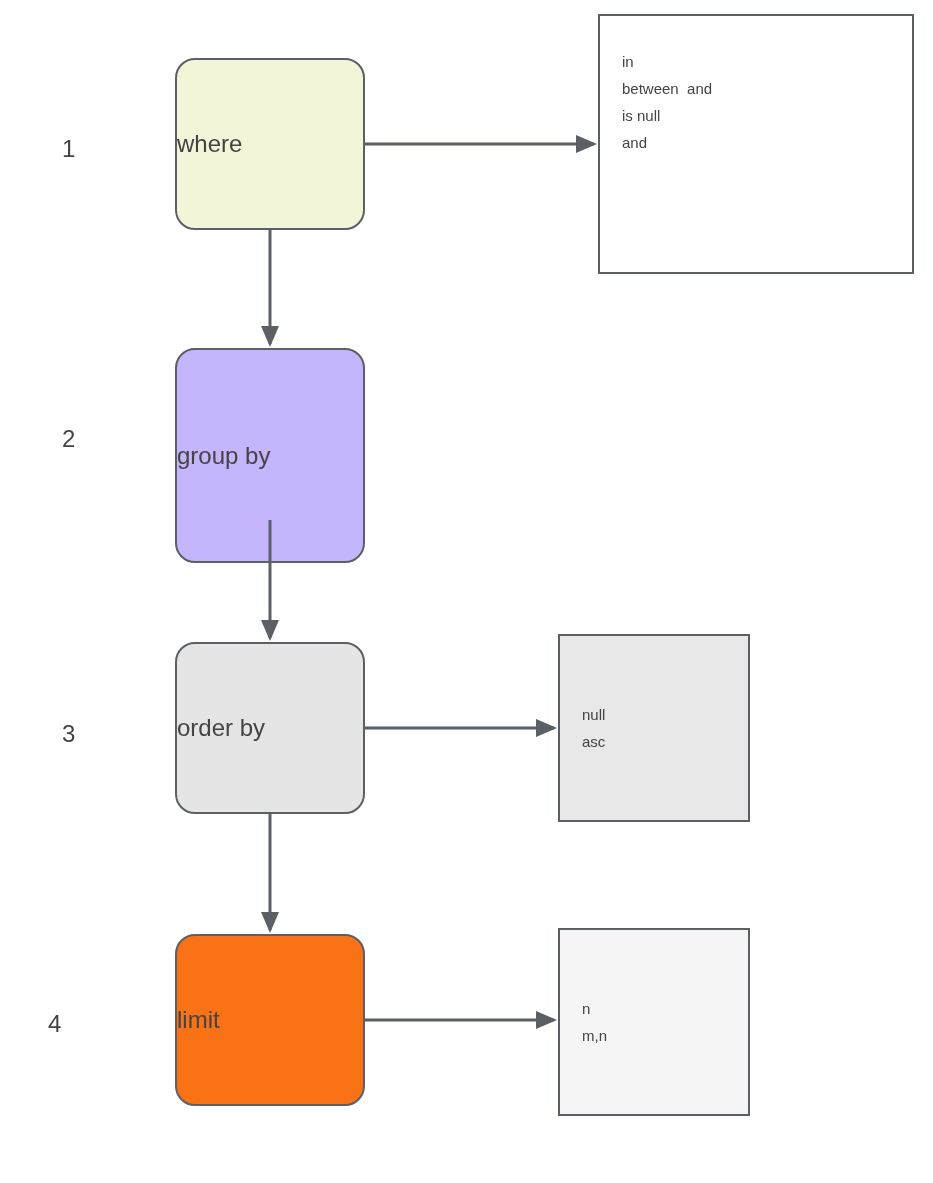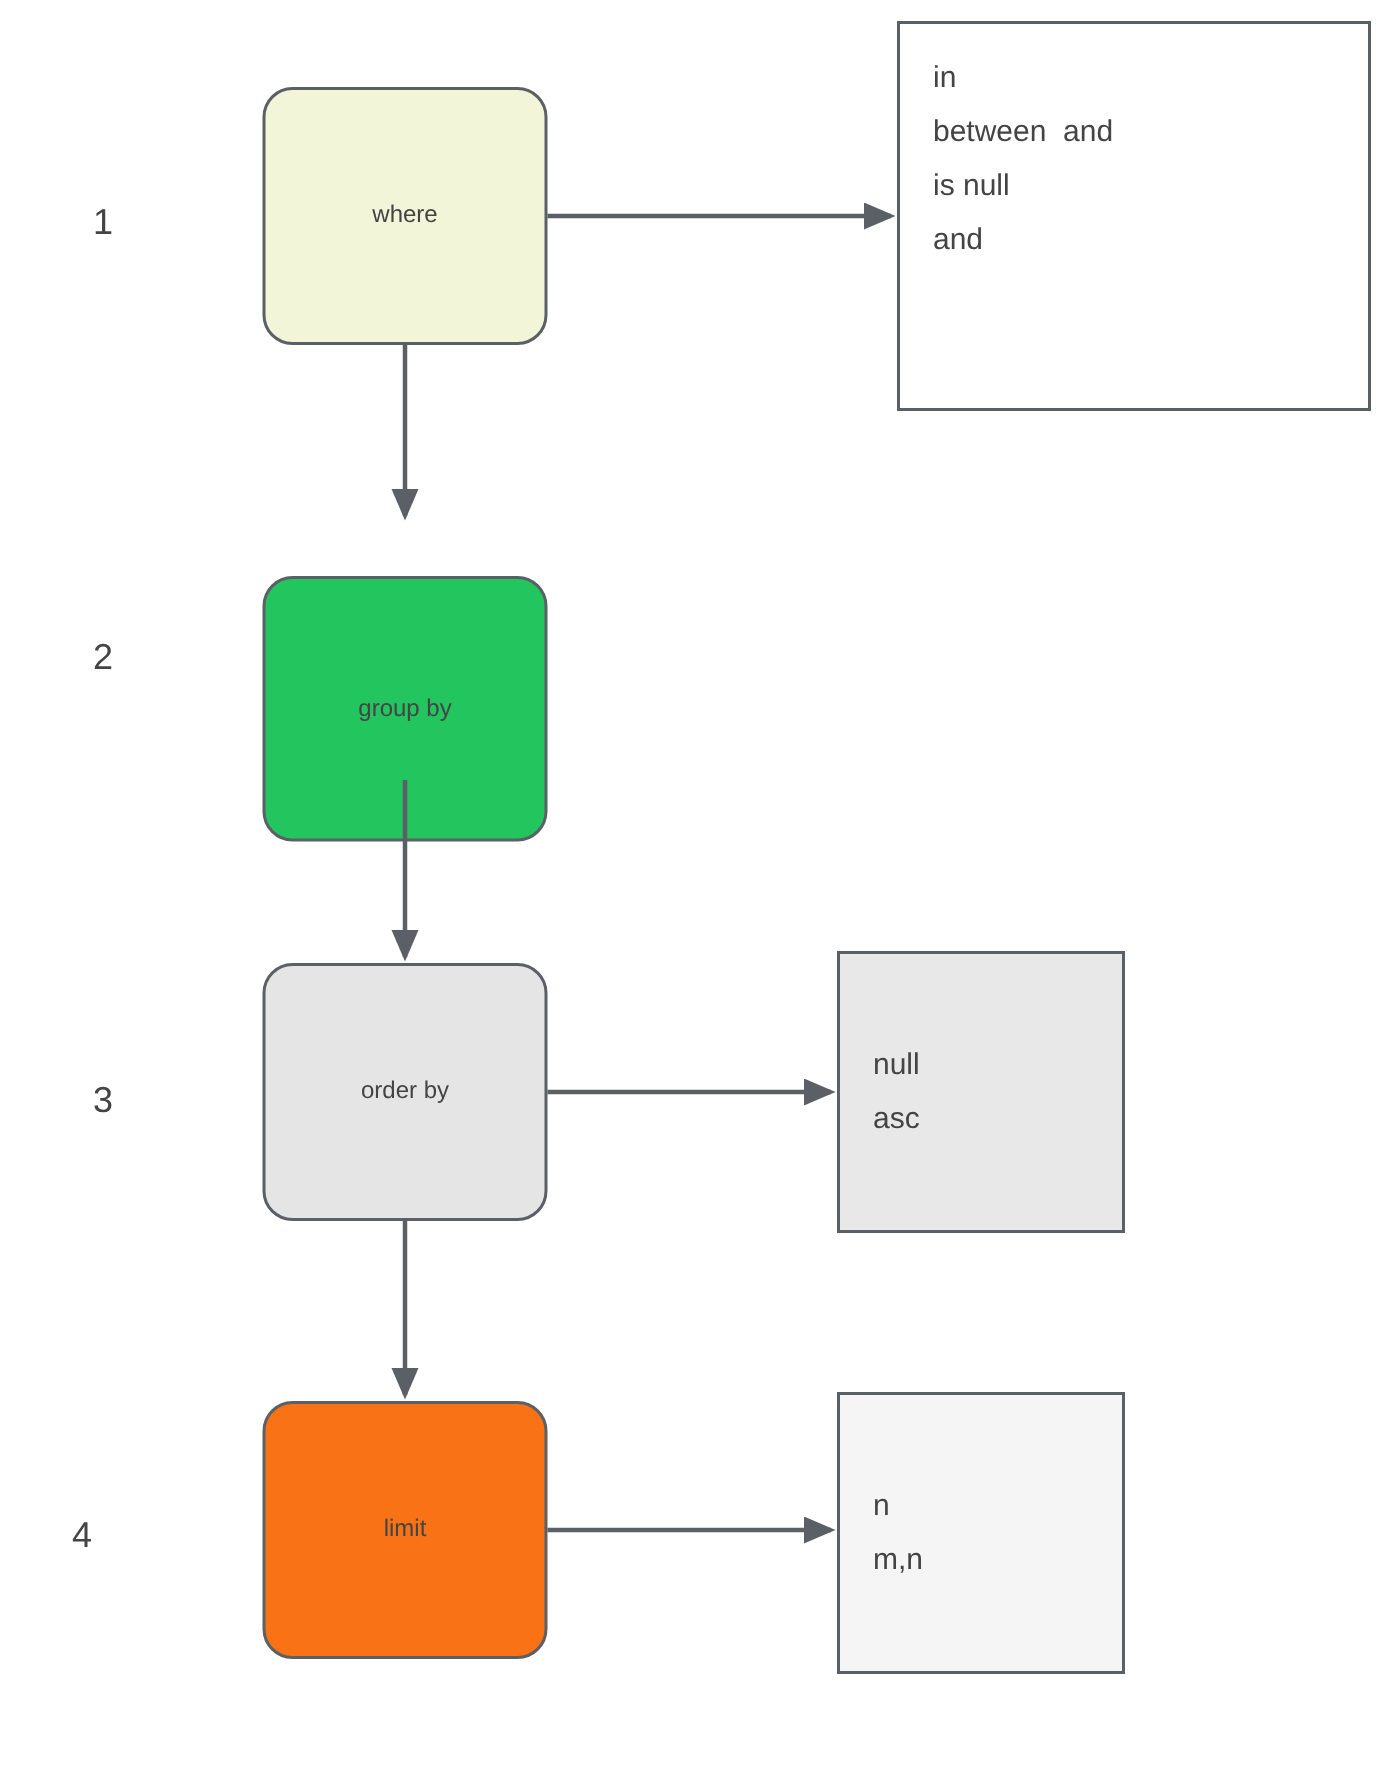--- a/index.html
+++ b/index.html
@@ -22,29 +22,29 @@
     position: absolute;
     font-size: 24px;
     color: #444;
   }
   .box {
     position: absolute;
     border: 2px solid #5b6066;
     border-radius: 20px;
     display: flex;
     align-items: center;
-    justify-content: center;
-    font-size: 16px;
+    justify-content: flex-start;
+    font-size: 24px;
     color: #444;
   }
   .panel {
     position: absolute;
     border: 2px solid #5b6066;
-    padding: 18px 22px;
-    font-size: 20px;
+    padding: 32px 22px;
+    font-size: 15px;
     color: #444;
     line-height: 1.8;
   }
   .panel div { white-space: pre; }
   svg.arrows {
     position: absolute;
     left: 0; top: 0;
     width: 933px;
     height: 1183px;
     pointer-events: none;
@@ -56,21 +56,21 @@
 <div class="canvas">
 
   <div class="num-label" style="left:62px; top:135px;">1</div>
   <div class="num-label" style="left:62px; top:425px;">2</div>
   <div class="num-label" style="left:62px; top:720px;">3</div>
   <div class="num-label" style="left:48px; top:1010px;">4</div>
 
   <div class="box" id="box-where" style="left: 175px; top: 58px; width: 190px; height: 172px; background: rgb(242, 245, 216);">
     <span>where</span>
   </div>
-  <div class="box" id="box-groupby" style="left: 175px; top: 348px; width: 190px; height: 177px; background: #22c55e; margin-top: 36px;">
+  <div class="box" id="box-groupby" style="left: 175px; top: 348px; width: 190px; height: 215px; background: #c4b5fd;">
     <span>group by</span>
   </div>
   <div class="box" id="box-orderby" style="left: 175px; top: 642px; width: 190px; height: 172px; background: #e5e5e5;">
     <span>order by</span>
   </div>
   <div class="box" id="box-limit" style="left: 175px; top: 934px; width: 190px; height: 172px; background: #f97316;">
     <span>limit</span>
   </div>
 
   <div class="panel" id="panel-where" style="left: 598px; top: 14px; width: 316px; height: 260px; background: rgb(255, 255, 255);">

